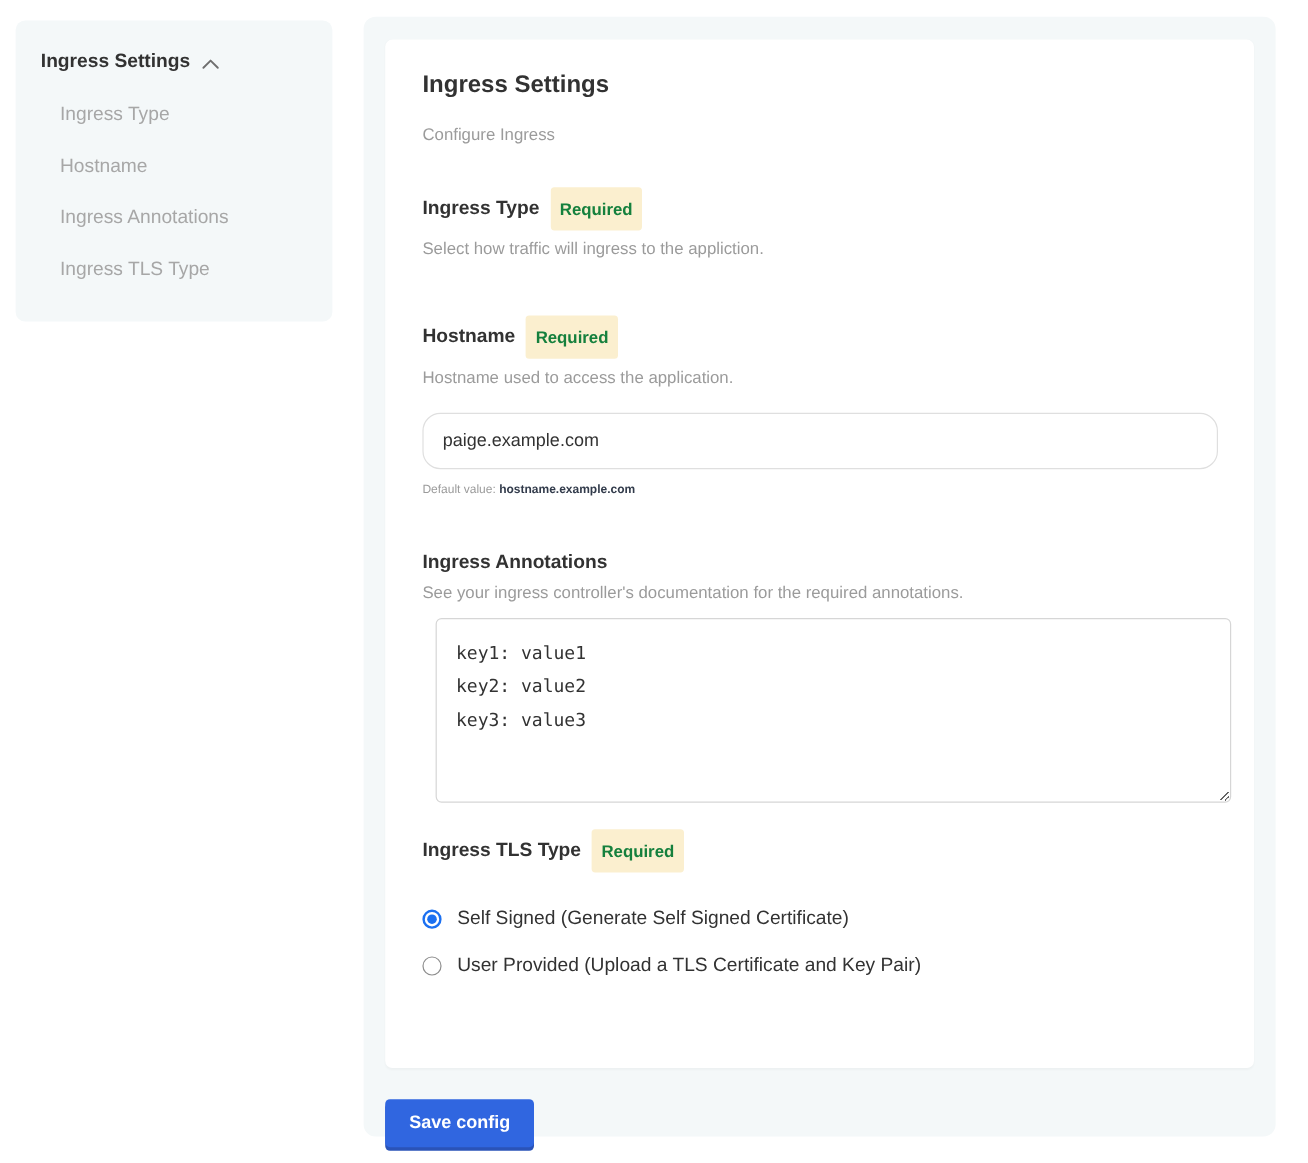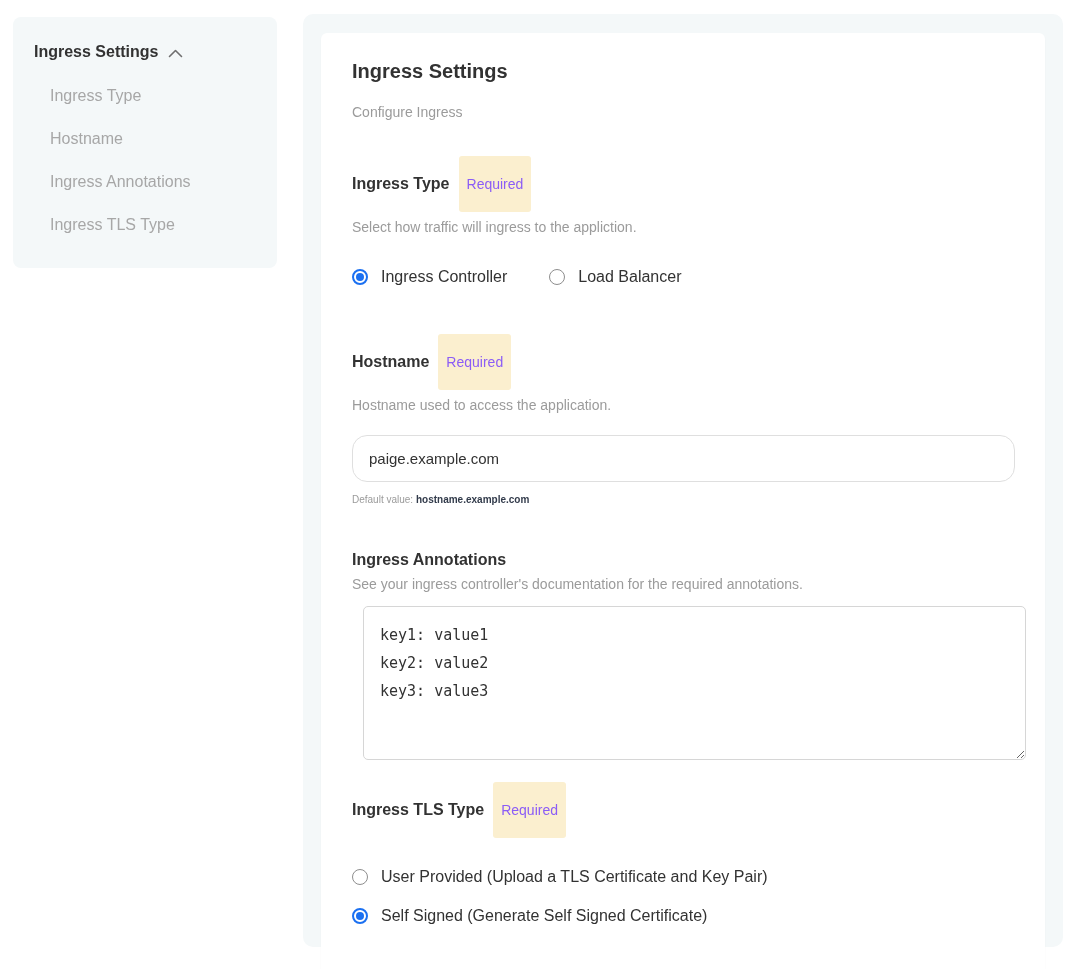--- a/index.html
+++ b/index.html
@@ -51,23 +51,23 @@
   }
   .card-title { font-size: 20px; font-weight: bold; color: #323232; }
   .card-subtitle { margin-top: 21px; font-size: 14px; color: #9B9B9B; }
 
   .section { }
   .section-heading {
     display: flex; align-items: center; gap: 9px;
     font-size: 16px; font-weight: bold; color: #323232;
   }
   .required-badge {
-    background: #FBEFCF; color: #8b5cf6;
-    font-size: 14px; font-weight: normal;
-    padding: 20px 8px; border-radius: 3px;
+    background: #FBEFCF; color: #15803d;
+    font-size: 14px; font-weight: bold;
+    padding: 10px 8px; border-radius: 3px;
   }
   .help-text { margin-top: 7px; font-size: 14px; color: #9B9B9B; }
 
   
   .radio-row { display: flex; align-items: center; gap: 42px; }
   .radio-option {
     display: flex; align-items: center; gap: 13px;
     font-size: 16px; color: #323232; cursor: pointer;
   }
   .radio {
@@ -151,30 +151,20 @@
 
     <h1 class="card-title">Ingress Settings</h1>
     <div class="card-subtitle">Configure Ingress</div>
 
     <section class="section sec-ingress-type">
       <div class="section-heading">
         <span>Ingress Type</span>
         <span class="required-badge">Required</span>
       </div>
       <div class="help-text">Select how traffic will ingress to the appliction.</div>
-      <div class="radio-row">
-        <label class="radio-option">
-          <span class="radio checked"></span>
-          <span>Ingress Controller</span>
-        </label>
-        <label class="radio-option">
-          <span class="radio unchecked"></span>
-          <span>Load Balancer</span>
-        </label>
-      </div>
     </section>
 
     <section class="section sec-hostname">
       <div class="section-heading">
         <span>Hostname</span>
         <span class="required-badge">Required</span>
       </div>
       <div class="help-text">Hostname used to access the application.</div>
       <input type="text" class="text-input" value="paige.example.com" style="">
       <div class="default-line">
@@ -192,26 +182,26 @@
 key3: value3</textarea>
     </section>
 
     <section class="section sec-tls">
       <div class="section-heading">
         <span>Ingress TLS Type</span>
         <span class="required-badge">Required</span>
       </div>
       <div class="tls-options">
         <label class="radio-option">
+          <span class="radio checked"></span>
+          <span>Self Signed (Generate Self Signed Certificate)</span>
+        </label>
+        <label class="radio-option">
           <span class="radio unchecked"></span>
           <span>User Provided (Upload a TLS Certificate and Key Pair)</span>
-        </label>
-        <label class="radio-option">
-          <span class="radio checked"></span>
-          <span>Self Signed (Generate Self Signed Certificate)</span>
         </label>
       </div>
     </section>
 
   </div>
 
   <div class="save-row">
     <button class="save-button">Save config</button>
   </div>
 </main>

